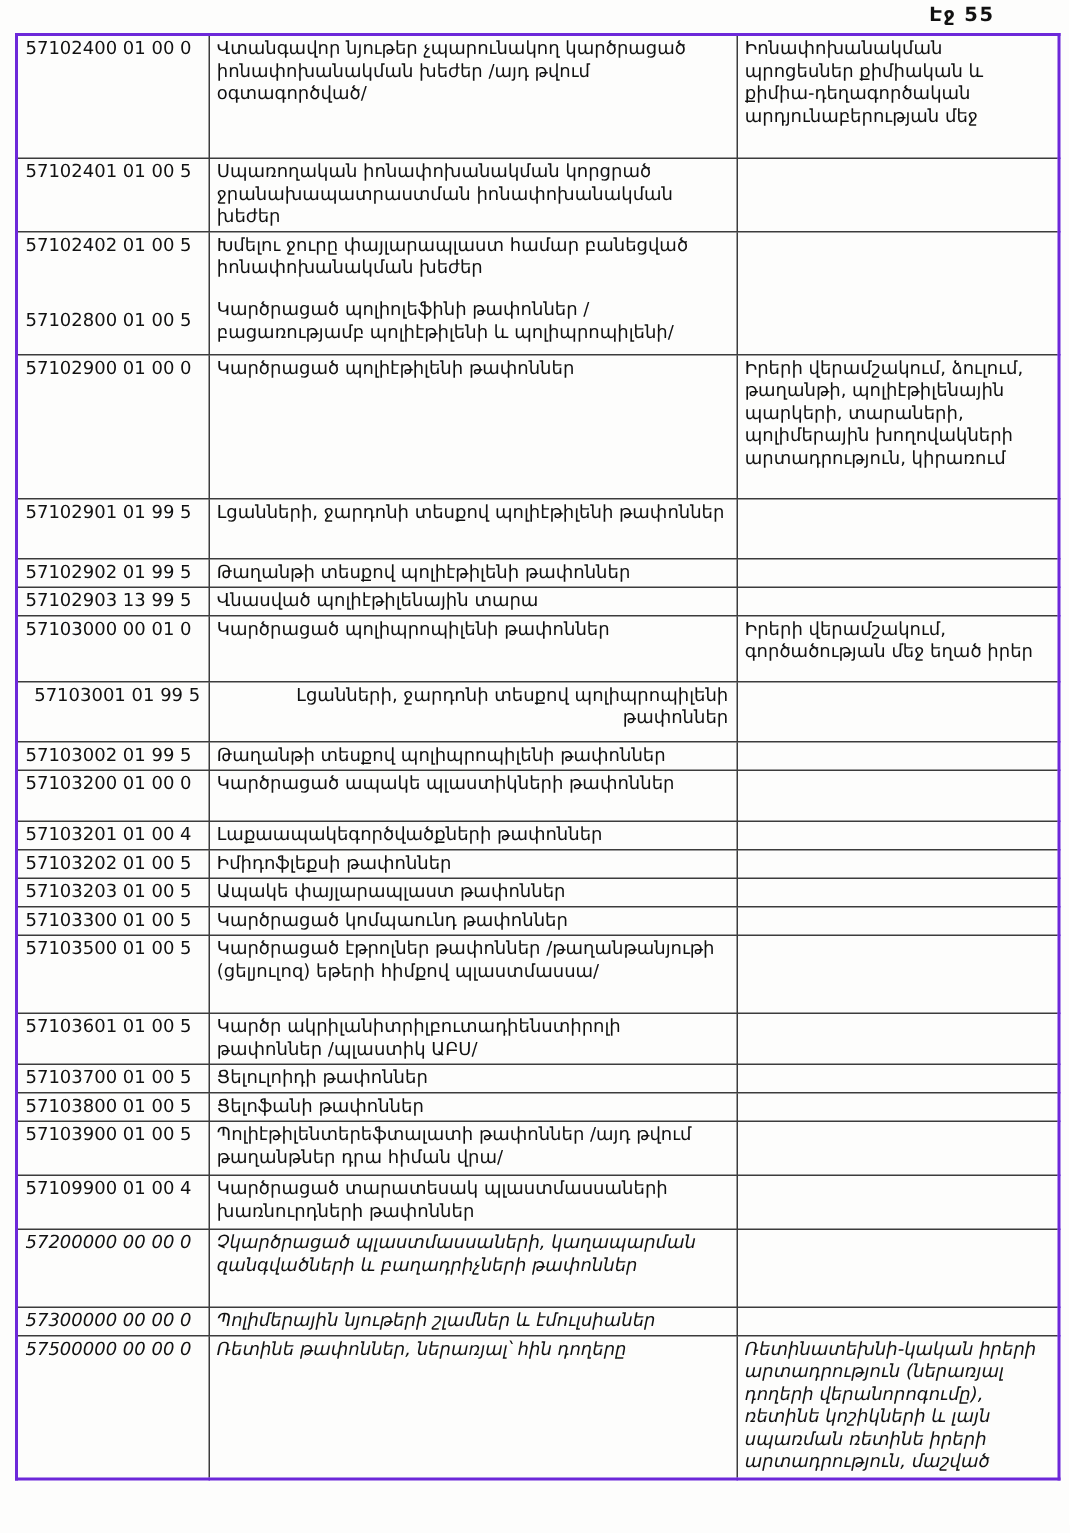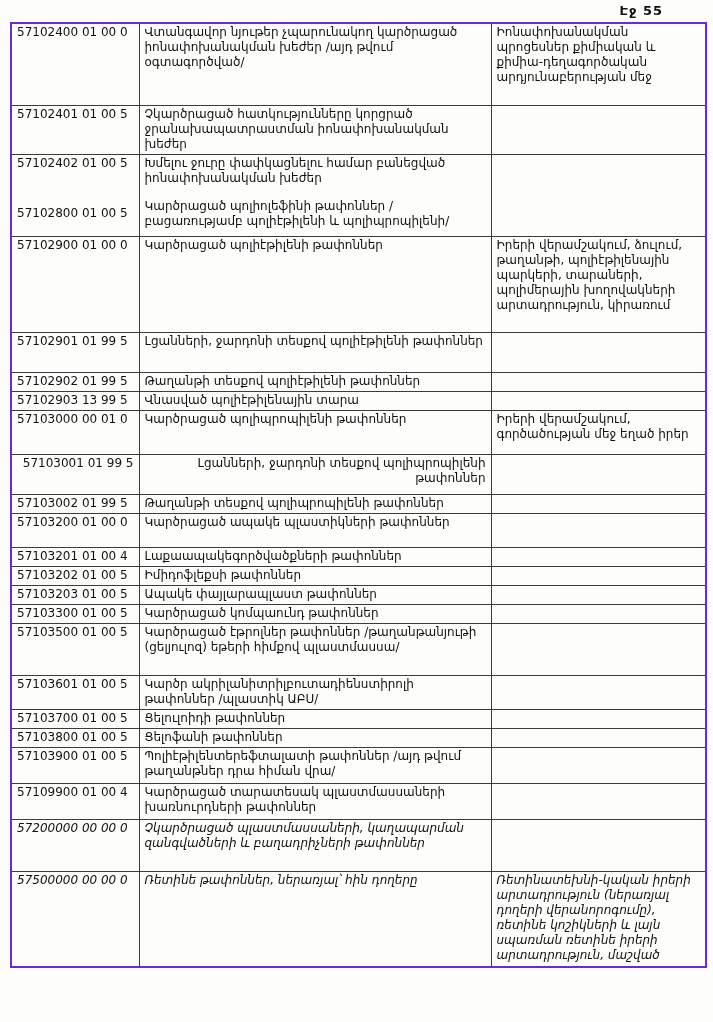--- a/index.html
+++ b/index.html
@@ -61,33 +61,33 @@
           </td>
           <td class="col-src">
             <div>Իոնափոխանակման պրոցեսներ քիմիական և քիմիա-դեղագործական արդյունաբերության մեջ</div>
           </td>
         </tr>
         <tr style="height: 46px;">
           <td class="col-code">
             <div>57102401 01 00 5</div>
           </td>
           <td class="col-desc">
-            <div>Չկարծրացած հատկությունները կորցրած ջրանախապատրաստման իոնափոխանակման խեժեր</div>
+            <div>Սպառողական իոնափոխանակման կորցրած ջրանախապատրաստման իոնափոխանակման խեժեր</div>
           </td>
           <td class="col-src">
             <div></div>
           </td>
         </tr>
         <tr style="height: 82px;">
           <td class="col-code">
             <div>57102402 01 00 5</div>
             <div class="code-gap">57102800 01 00 5</div>
           </td>
           <td class="col-desc">
-            <div>Խմելու ջուրը փափկացնելու համար բանեցված իոնափոխանակման խեժեր</div>
+            <div>Խմելու ջուրը փայլարապլաստ համար բանեցված իոնափոխանակման խեժեր</div>
             <div class="desc-gap">Կարծրացած պոլիոլեֆինի թափոններ /բացառությամբ պոլիէթիլենի և պոլիպրոպիլենի/</div>
           </td>
           <td class="col-src">
             <div></div>
           </td>
         </tr>
         <tr style="height: 96px;">
           <td class="col-code">
             <div>57102900 01 00 0</div>
           </td>
@@ -284,20 +284,31 @@
           <td class="col-src">
             <div></div>
           </td>
         </tr>
         <tr class="italic" style="height: 52px;">
           <td class="col-code">
             <div>57200000 00 00 0</div>
           </td>
           <td class="col-desc">
             <div>Չկարծրացած պլաստմասսաների, կաղապարման զանգվածների և բաղադրիչների թափոններ</div>
+          </td>
+          <td class="col-src">
+            <div></div>
+          </td>
+        </tr>
+        <tr class="italic" style="height: 18px;">
+          <td class="col-code">
+            <div>57300000 00 00 0</div>
+          </td>
+          <td class="col-desc">
+            <div>Պոլիմերային նյութերի շլամներ և էմուլսիաներ</div>
           </td>
           <td class="col-src">
             <div></div>
           </td>
         </tr>
         <tr class="italic" style="height: 96px;">
           <td class="col-code">
             <div>57500000 00 00 0</div>
           </td>
           <td class="col-desc">

